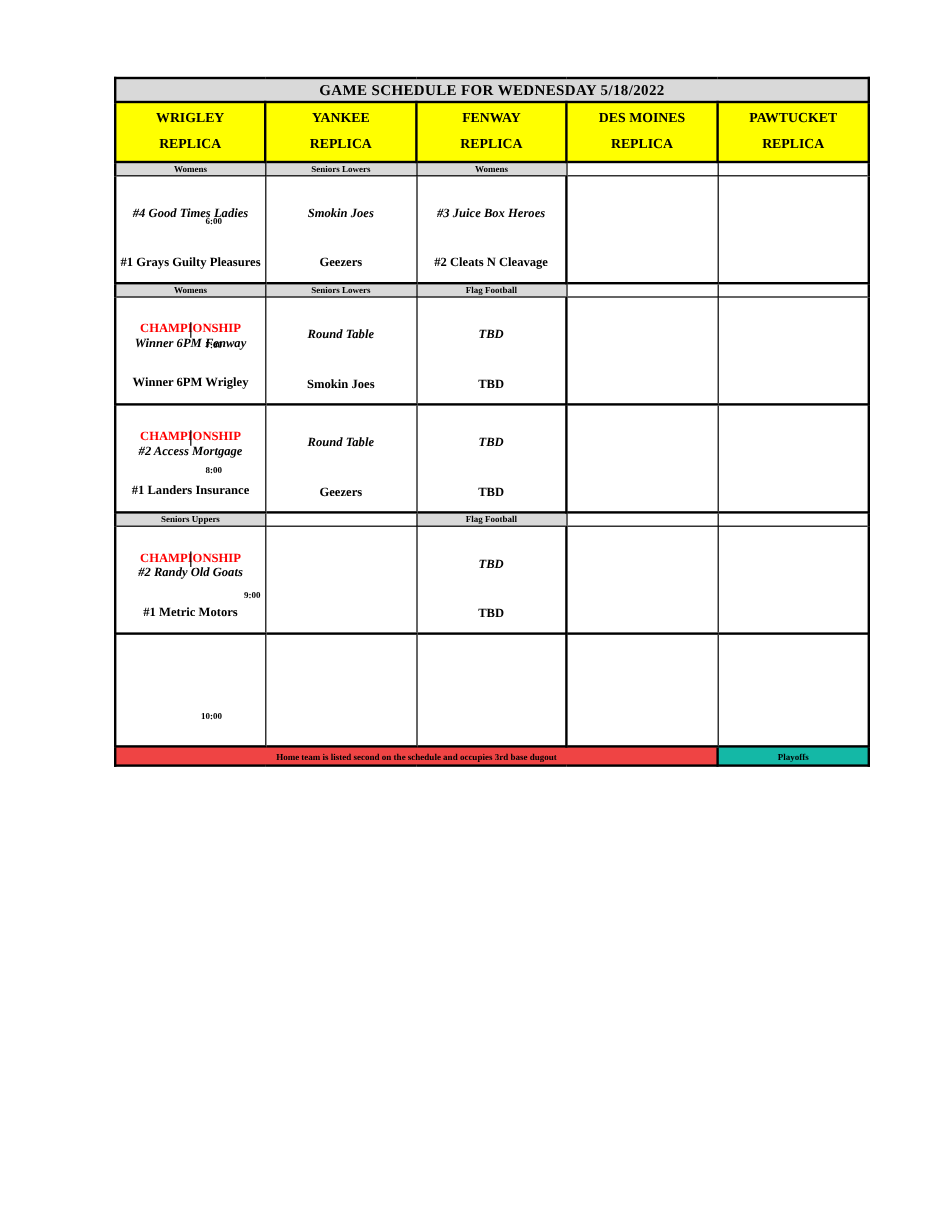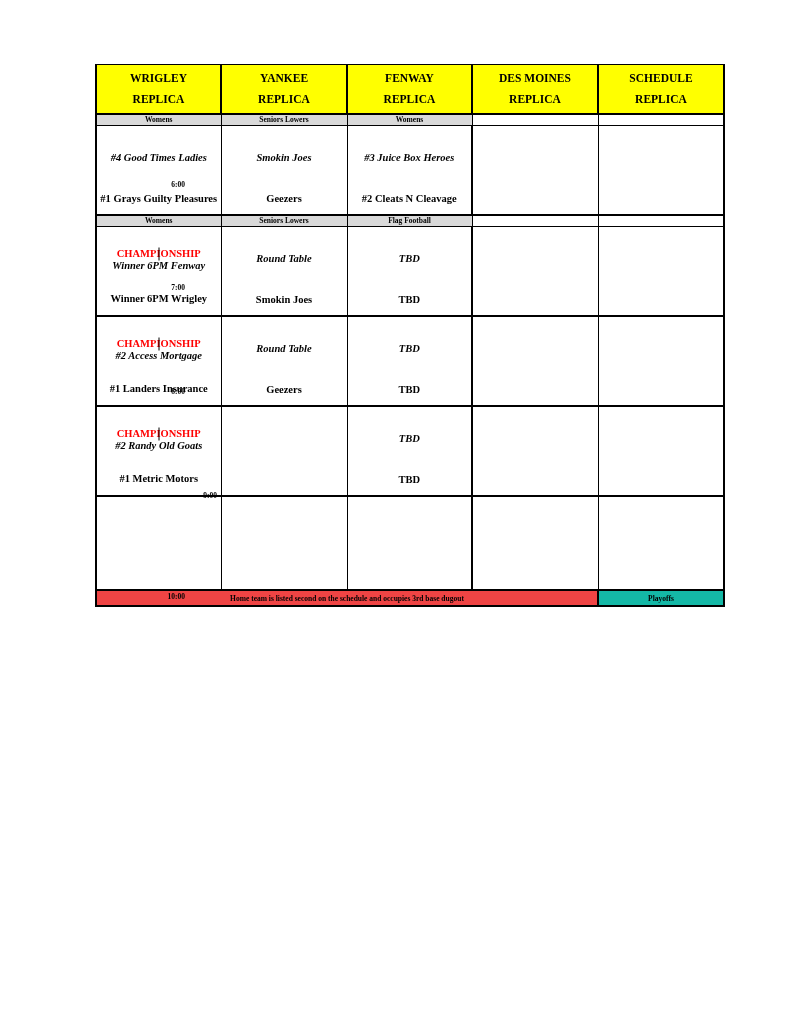--- a/index.html
+++ b/index.html
@@ -149,40 +149,43 @@
   <table class="schedule">
     <colgroup>
       <col style="width:125px">
         <col style="width:126px">
         <col style="width:125px">
         <col style="width:126px">
         <col style="width:126px">
     </colgroup>
     <tbody>
 
+      <tr>
+        <td class="title-cell" colspan="5">GAME SCHEDULE FOR WEDNESDAY 5/18/2022</td>
+      </tr>
 
       <tr>
         <td class="hdr-cell">
           <span class="l1">WRIGLEY</span>
           <span class="l2">REPLICA</span>
         </td>
         <td class="hdr-cell">
           <span class="l1">YANKEE</span>
           <span class="l2">REPLICA</span>
         </td>
         <td class="hdr-cell">
           <span class="l1">FENWAY</span>
           <span class="l2">REPLICA</span>
         </td>
         <td class="hdr-cell">
           <span class="l1">DES MOINES</span>
           <span class="l2">REPLICA</span>
         </td>
         <td class="hdr-cell">
-          <span class="l1">SCHEDULE</span>
+          <span class="l1">PAWTUCKET</span>
           <span class="l2">REPLICA</span>
         </td>
       </tr>
 
       <tr>
         <td class="div-cell lcol">Womens</td>
         <td class="div-cell">Seniors Lowers</td>
         <td class="div-cell">Womens</td>
         <td class="div-cell blank"></td>
         <td class="div-cell blank rcol"></td>
@@ -259,20 +262,27 @@
           <span class="away"></span>
           <span class="home"></span>
         </td>
         <td class="game-cell thick-bottom rcol">
           <span class="away"></span>
           <span class="home"></span>
         </td>
       </tr>
 
       <tr>
+        <td class="div-cell lcol">Seniors Uppers</td>
+        <td class="div-cell blank"></td>
+        <td class="div-cell">Flag Football</td>
+        <td class="div-cell blank"></td>
+        <td class="div-cell blank rcol"></td>
+      </tr>
+      <tr>
         <td class="game-cell with-champ lcol thick-bottom">
           <span class="champ"><span>CHAMPIONSHIP</span><span class="strike"></span></span>
           <span class="away">#2 Randy Old Goats</span>
           <span class="home">#1 Metric Motors</span>
         </td>
         <td class="game-cell thick-bottom">
           <span class="away"></span>
           <span class="home"></span>
         </td>
         <td class="game-cell thick-bottom thick-right">

